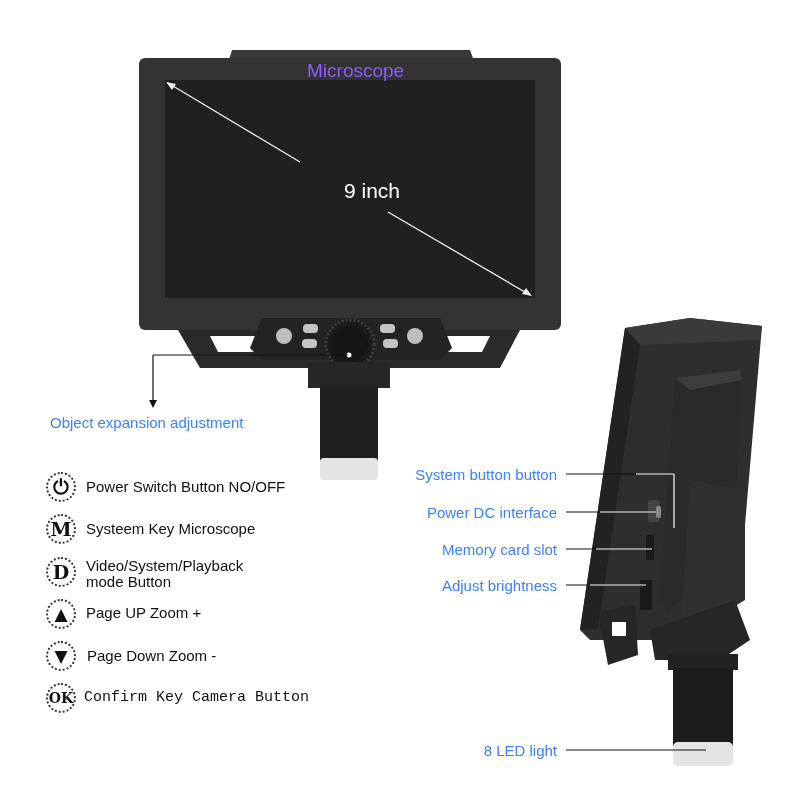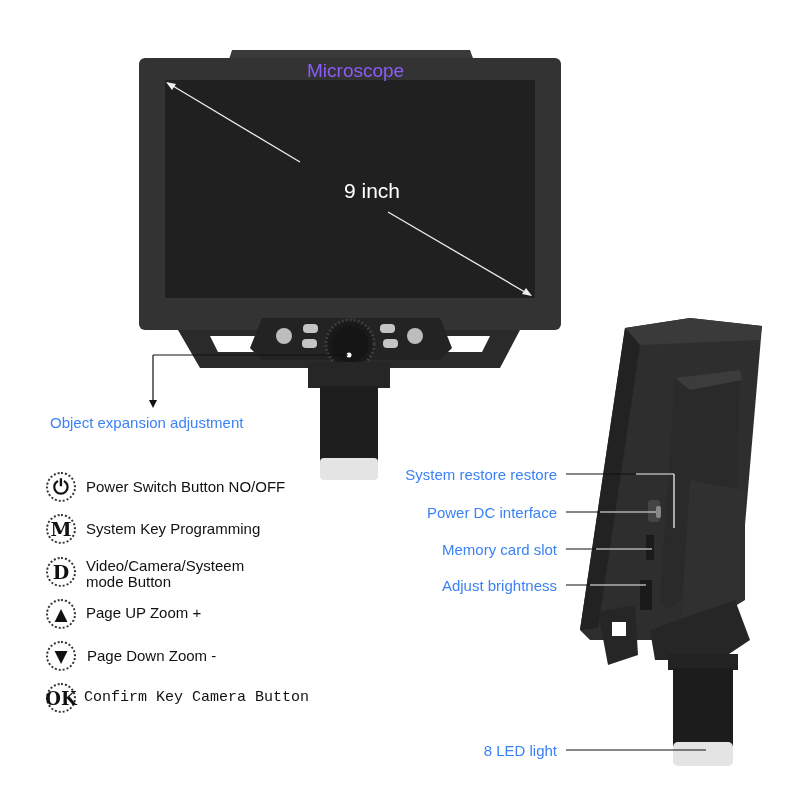--- a/index.html
+++ b/index.html
@@ -58,37 +58,37 @@
   <div class="label" style="left:50px;top:414px;">Object expansion adjustment</div>
 </div>
 
 <div>
   <div>
     <div class="key-icon" style="left:46px;top:472px;font-size:20px;">⏻</div>
     <div class="key-label" style="left:86px;top:479px;">Power Switch Button NO/OFF</div>
   </div>
   <div>
     <div class="key-icon" style="left:46px;top:514px;font-size:19px;">M</div>
-    <div class="key-label" style="left:86px;top:521px;">System Key Programming</div>
+    <div class="key-label" style="left:86px;top:521px;">Systeem Key Microscope</div>
   </div>
   <div>
     <div class="key-icon" style="left:46px;top:557px;font-size:19px;">D</div>
-    <div class="key-label" style="left:86px;top:558px;">Video/Camera/Systeem</div>
+    <div class="key-label" style="left:86px;top:558px;">Video/System/Playback</div>
     <div class="key-label" style="left:86px;top:574px;">mode Button</div>
   </div>
   <div>
     <div class="key-icon" style="left:46px;top:599px;font-size:17px;">▲</div>
     <div class="key-label" style="left:86px;top:605px;">Page UP Zoom +</div>
   </div>
   <div>
     <div class="key-icon" style="left:46px;top:641px;font-size:17px;">▼</div>
     <div class="key-label" style="left:87px;top:648px;">Page Down Zoom -</div>
   </div>
   <div>
-    <div class="key-icon" style="left:46px;top:683px;font-size:18px;">OK</div>
+    <div class="key-icon" style="left:46px;top:683px;font-size:14px;">OK</div>
     <div class="key-label" style="left:84px;top:690px;font-family:Liberation Mono, monospace;">Confirm Key Camera Button</div>
   </div>
 </div>
 
 <div>
   <svg class="abs" style="left:0;top:0" width="800" height="800">
 
     <polygon points="625,328 690,318 762,326 742,560 662,640 590,640 580,630" fill="#2e2e2e"></polygon>
     <polygon points="625,328 690,318 762,326 760,340 640,345" fill="#3a3a3a"></polygon>
 
@@ -117,18 +117,18 @@
     <line x1="636" y1="474" x2="674" y2="474" stroke="#fff" stroke-width="1.2"></line>
     <line x1="674" y1="474" x2="674" y2="528" stroke="#fff" stroke-width="1.2"></line>
     <line x1="566" y1="512" x2="656" y2="512" stroke="#111" stroke-width="1.2"></line>
     <line x1="600" y1="512" x2="656" y2="512" stroke="#fff" stroke-width="1.2"></line>
     <line x1="566" y1="549" x2="652" y2="549" stroke="#111" stroke-width="1.2"></line>
     <line x1="596" y1="549" x2="652" y2="549" stroke="#fff" stroke-width="1.2"></line>
     <line x1="566" y1="585" x2="646" y2="585" stroke="#111" stroke-width="1.2"></line>
     <line x1="590" y1="585" x2="646" y2="585" stroke="#fff" stroke-width="1.2"></line>
     <line x1="566" y1="750" x2="706" y2="750" stroke="#111" stroke-width="1.2"></line>
   </svg>
-  <div class="label" style="right:243px;top:466px;">System restore restore</div>
+  <div class="label" style="right:243px;top:466px;">System button button</div>
   <div class="label" style="right:243px;top:504px;text-align:center;">Power DC interface</div>
   <div class="label" style="right:243px;top:541px;">Memory card slot</div>
   <div class="label" style="right:243px;top:577px;">Adjust brightness</div>
   <div class="label" style="right:243px;top:742px;">8 LED light</div>
 </div>
 
 </body></html>

